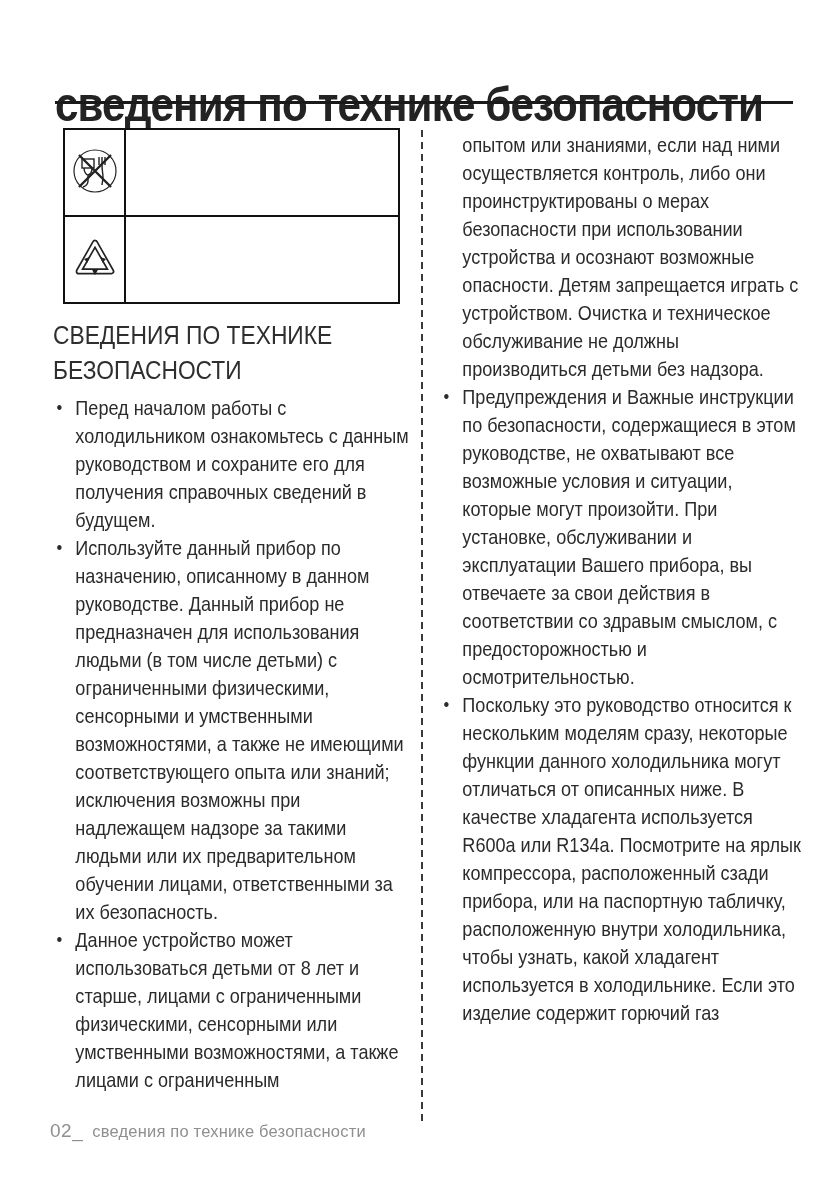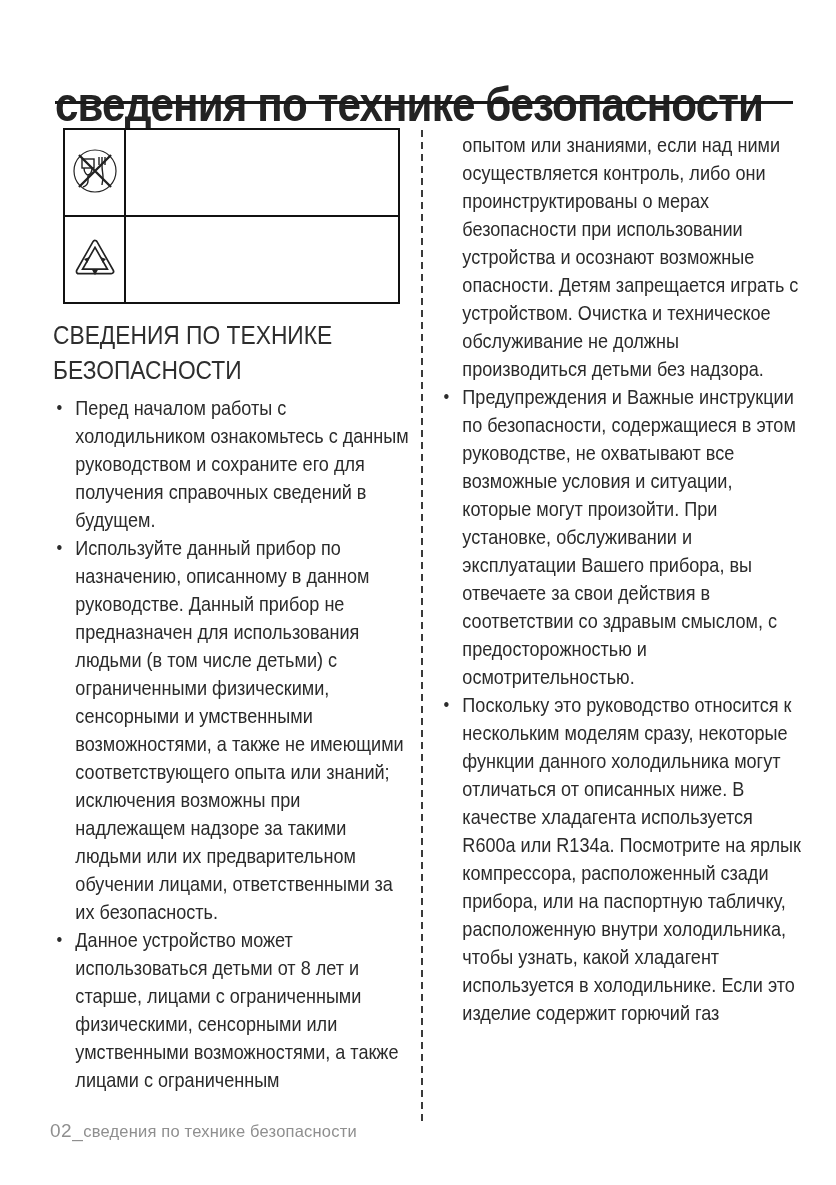--- a/index.html
+++ b/index.html
@@ -65,21 +65,21 @@
   
   .col-divider{
     position:absolute;left:421px;top:130px;width:2px;height:992px;
     background:repeating-linear-gradient(
       to bottom,#3a3a3a 0px,#3a3a3a 7px,transparent 7px,transparent 12px);
   }
 
   
   .footer{
     position:absolute;left:50px;top:1120px;
-    display:flex;align-items:baseline;
+    display:flex;align-items:baseline;gap:9px;
     color:#8f8f8f;
   }
   .footer .page-num{font-size:19px;letter-spacing:0.5px;}
   .footer .footer-label{font-size:16.5px;letter-spacing:0.2px;}
 
   .icon-box{display:inline-block;}
 </style>
 </head>
 <body>
 

